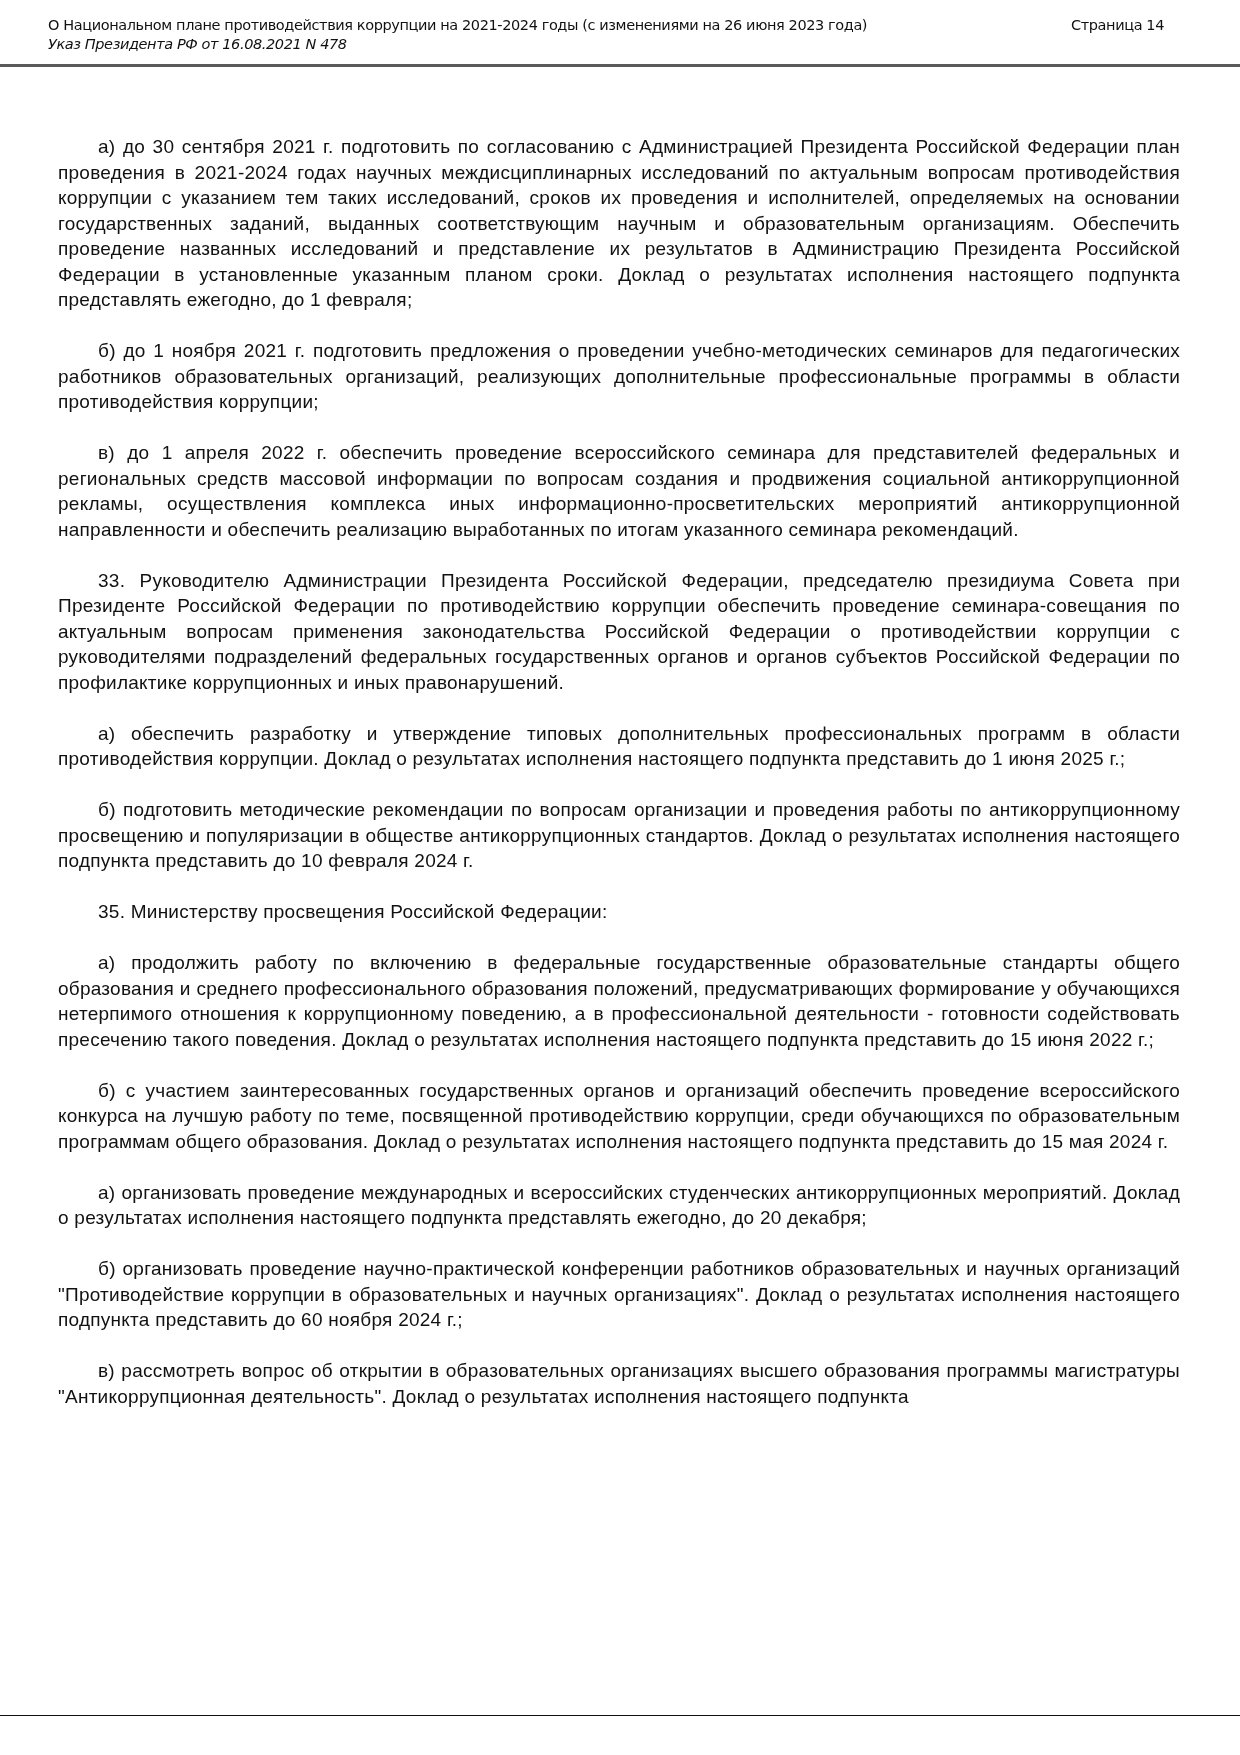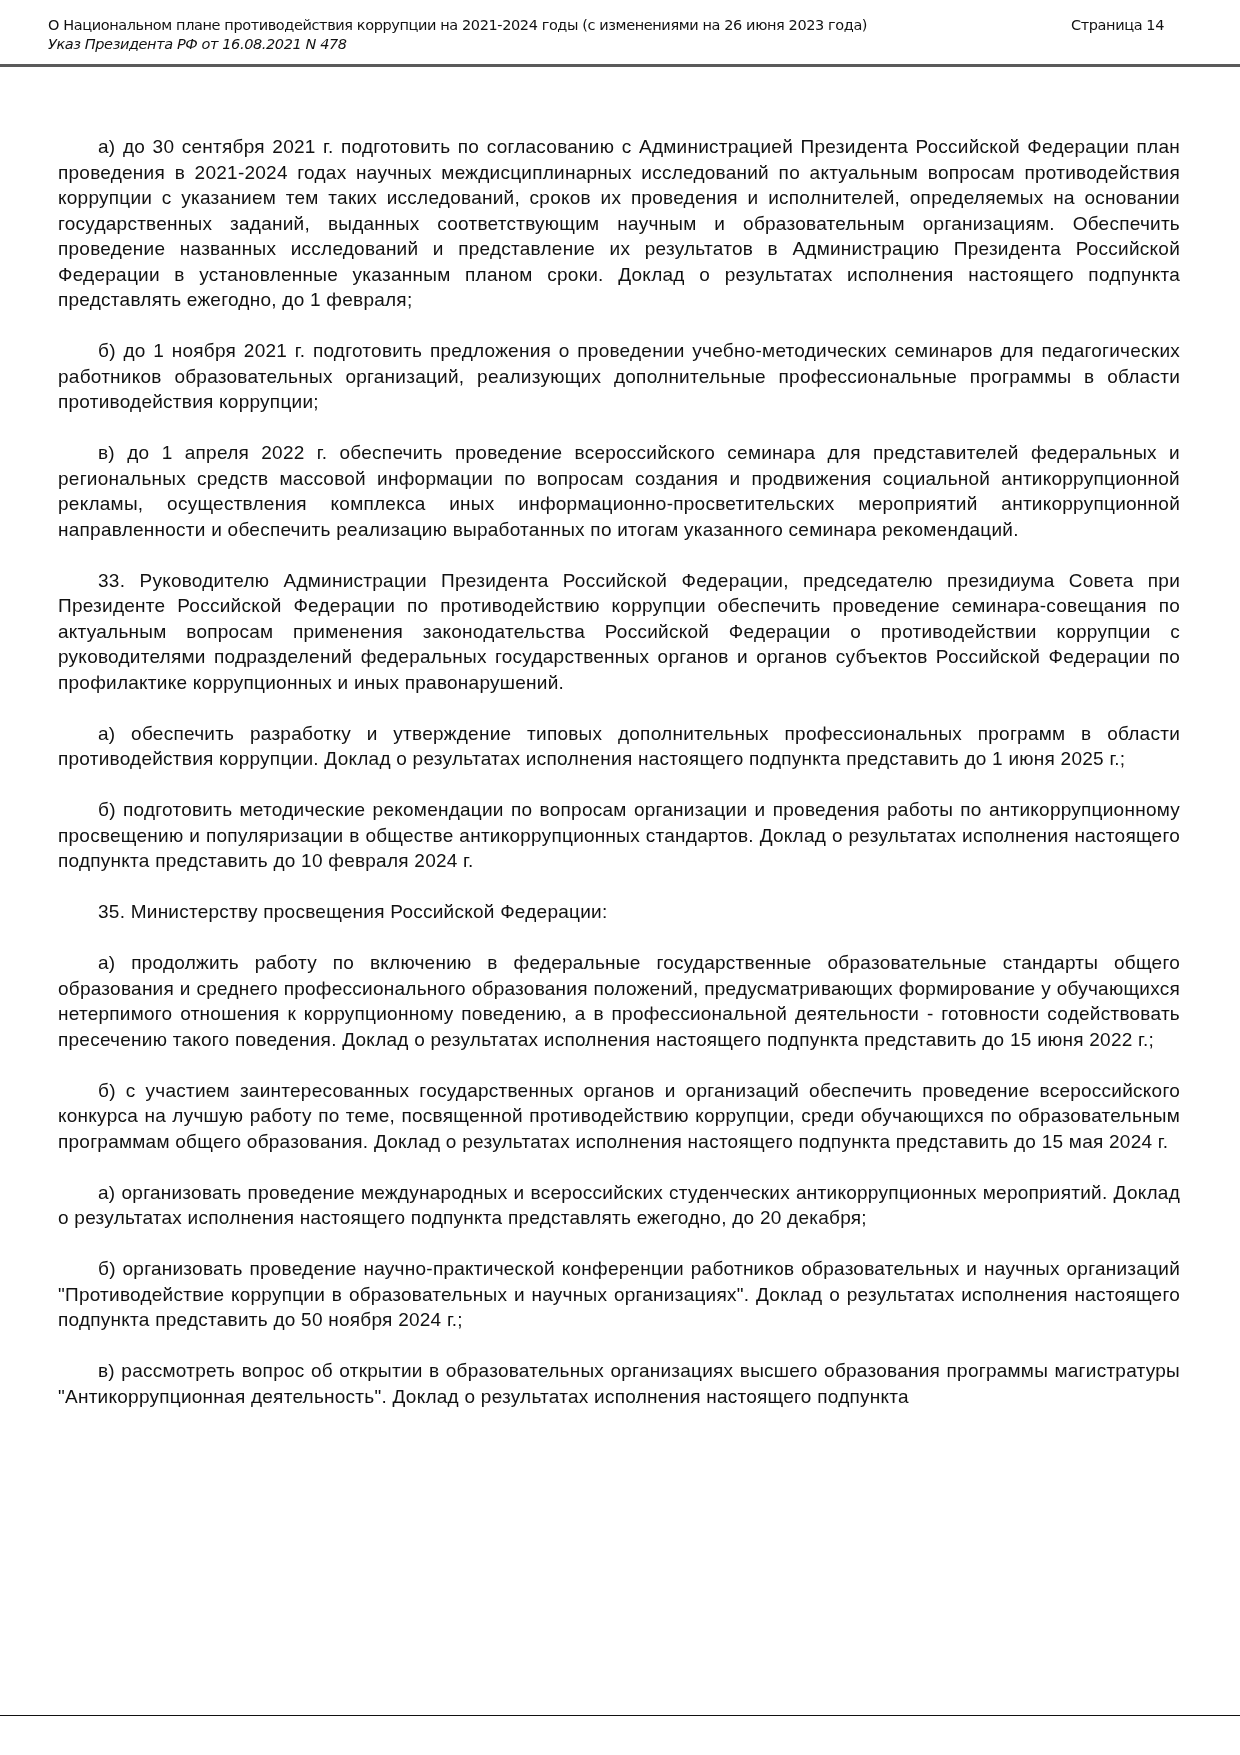--- a/index.html
+++ b/index.html
@@ -41,18 +41,18 @@
   <p>а) до 30 сентября 2021 г. подготовить по согласованию с Администрацией Президента Российской Федерации план проведения в 2021-2024 годах научных междисциплинарных исследований по актуальным вопросам противодействия коррупции с указанием тем таких исследований, сроков их проведения и исполнителей, определяемых на основании государственных заданий, выданных соответствующим научным и образовательным организациям. Обеспечить проведение названных исследований и представление их результатов в Администрацию Президента Российской Федерации в установленные указанным планом сроки. Доклад о результатах исполнения настоящего подпункта представлять ежегодно, до 1 февраля;</p>
   <p>б) до 1 ноября 2021 г. подготовить предложения о проведении учебно-методических семинаров для педагогических работников образовательных организаций, реализующих дополнительные профессиональные программы в области противодействия коррупции;</p>
   <p>в) до 1 апреля 2022 г. обеспечить проведение всероссийского семинара для представителей федеральных и региональных средств массовой информации по вопросам создания и продвижения социальной антикоррупционной рекламы, осуществления комплекса иных информационно-просветительских мероприятий антикоррупционной направленности и обеспечить реализацию выработанных по итогам указанного семинара рекомендаций.</p>
   <p>33. Руководителю Администрации Президента Российской Федерации, председателю президиума Совета при Президенте Российской Федерации по противодействию коррупции обеспечить проведение семинара-совещания по актуальным вопросам применения законодательства Российской Федерации о противодействии коррупции с руководителями подразделений федеральных государственных органов и органов субъектов Российской Федерации по профилактике коррупционных и иных правонарушений.</p>
   <p>а) обеспечить разработку и утверждение типовых дополнительных профессиональных программ в области противодействия коррупции. Доклад о результатах исполнения настоящего подпункта представить до 1 июня 2025 г.;</p>
   <p>б) подготовить методические рекомендации по вопросам организации и проведения работы по антикоррупционному просвещению и популяризации в обществе антикоррупционных стандартов. Доклад о результатах исполнения настоящего подпункта представить до 10 февраля 2024 г.</p>
   <p>35. Министерству просвещения Российской Федерации:</p>
   <p>а) продолжить работу по включению в федеральные государственные образовательные стандарты общего образования и среднего профессионального образования положений, предусматривающих формирование у обучающихся нетерпимого отношения к коррупционному поведению, а в профессиональной деятельности - готовности содействовать пресечению такого поведения. Доклад о результатах исполнения настоящего подпункта представить до 15 июня 2022 г.;</p>
   <p>б) с участием заинтересованных государственных органов и организаций обеспечить проведение всероссийского конкурса на лучшую работу по теме, посвященной противодействию коррупции, среди обучающихся по образовательным программам общего образования. Доклад о результатах исполнения настоящего подпункта представить до 15 мая 2024 г.</p>
   <p>а) организовать проведение международных и всероссийских студенческих антикоррупционных мероприятий. Доклад о результатах исполнения настоящего подпункта представлять ежегодно, до 20 декабря;</p>
-  <p>б) организовать проведение научно-практической конференции работников образовательных и научных организаций "Противодействие коррупции в образовательных и научных организациях". Доклад о результатах исполнения настоящего подпункта представить до 50 ноября 2024 г.;</p>
+  <p>б) организовать проведение научно-практической конференции работников образовательных и научных организаций "Противодействие коррупции в образовательных и научных организациях". Доклад о результатах исполнения настоящего подпункта представить до 60 ноября 2024 г.;</p>
   <p>в) рассмотреть вопрос об открытии в образовательных организациях высшего образования программы магистратуры "Антикоррупционная деятельность". Доклад о результатах исполнения настоящего подпункта</p>
 </div>
 
 <div class="footer-rule"></div>
 <div class="footer">ИС «Кодекс: 6 поколение» Интранет</div>
 
 </body></html>

